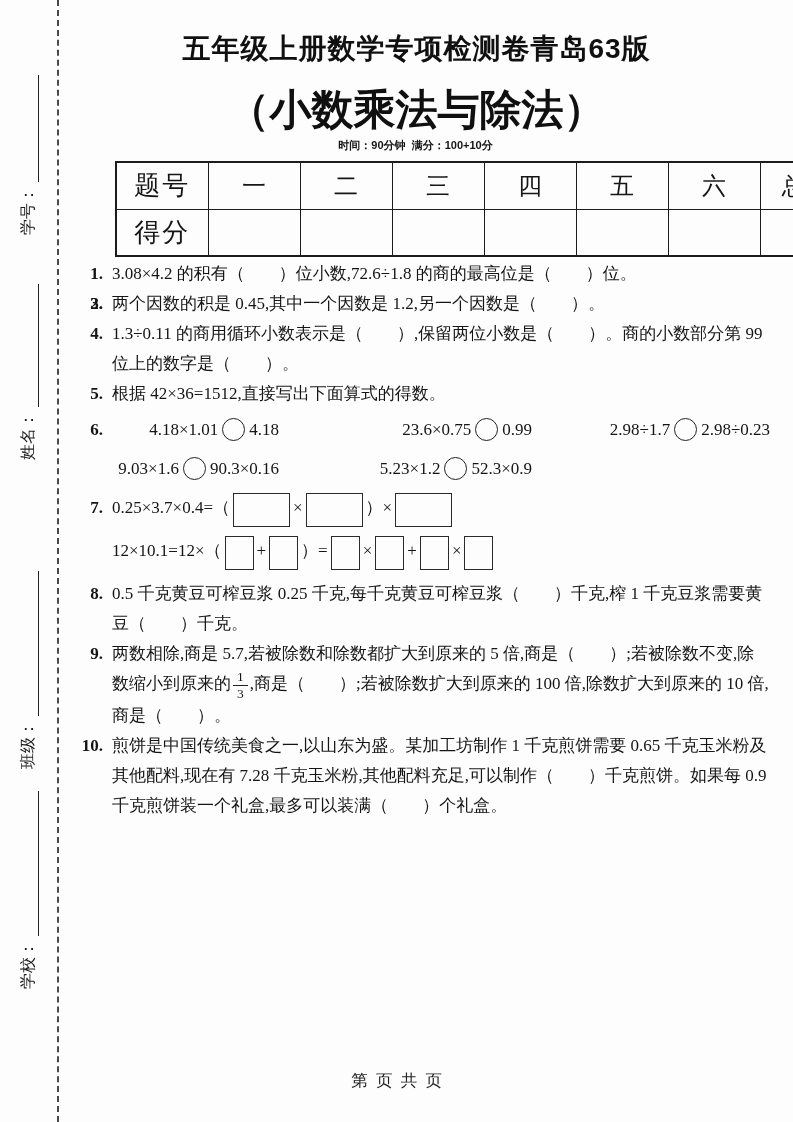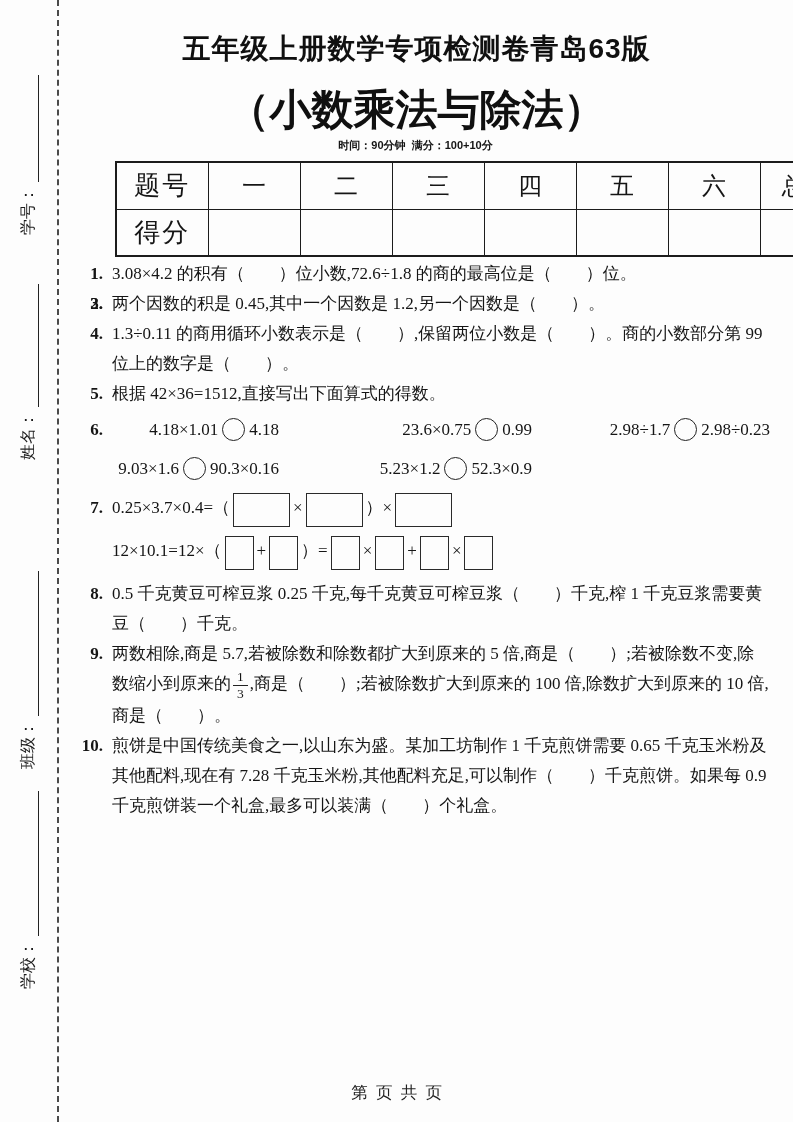--- a/index.html
+++ b/index.html
@@ -77,21 +77,21 @@
   .box.sm { width:29px; }
   
   .frac {
     display:inline-flex; flex-direction:column; align-items:center;
     vertical-align:middle; line-height:1.15; font-size:13.5px; margin:0 2px;
   }
   .frac i { font-style:normal; padding:0 4px; }
   .frac .num { border-bottom:1.3px solid #222; }
   
   .footer {
-    position:absolute; left:0; width:793px; bottom:18px; text-align:center;
+    position:absolute; left:0; width:793px; bottom:30px; text-align:center;
     font-size:16.5px; white-space:pre; color:#222;
   }
 </style>
 </head>
 <body>
 
 <div class="page">
 
   <div class="binding-line"></div>
 

